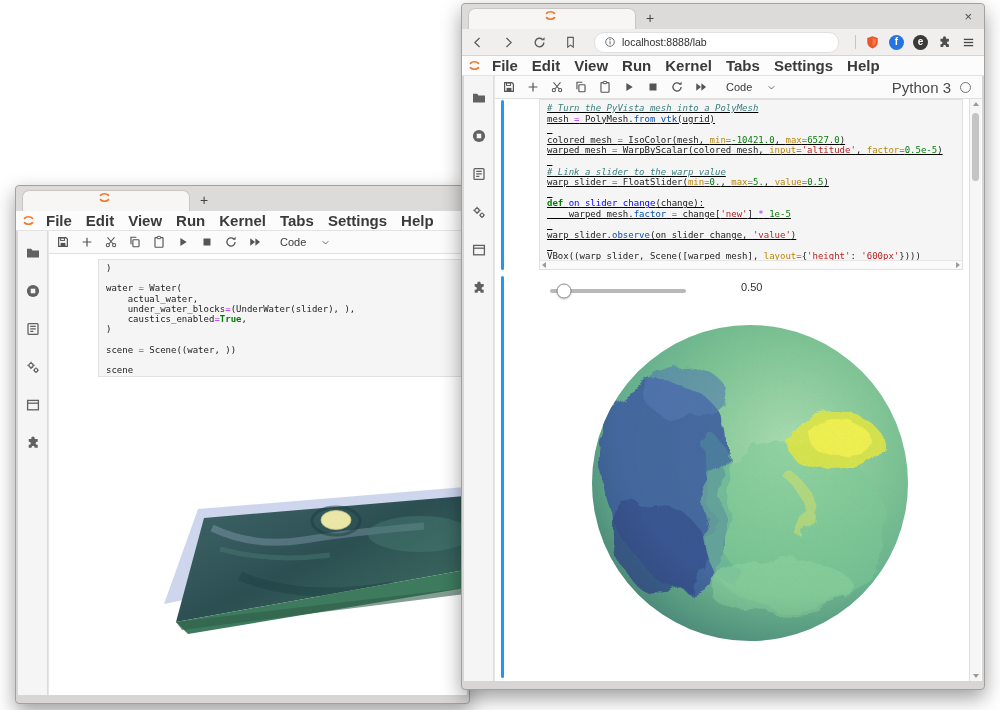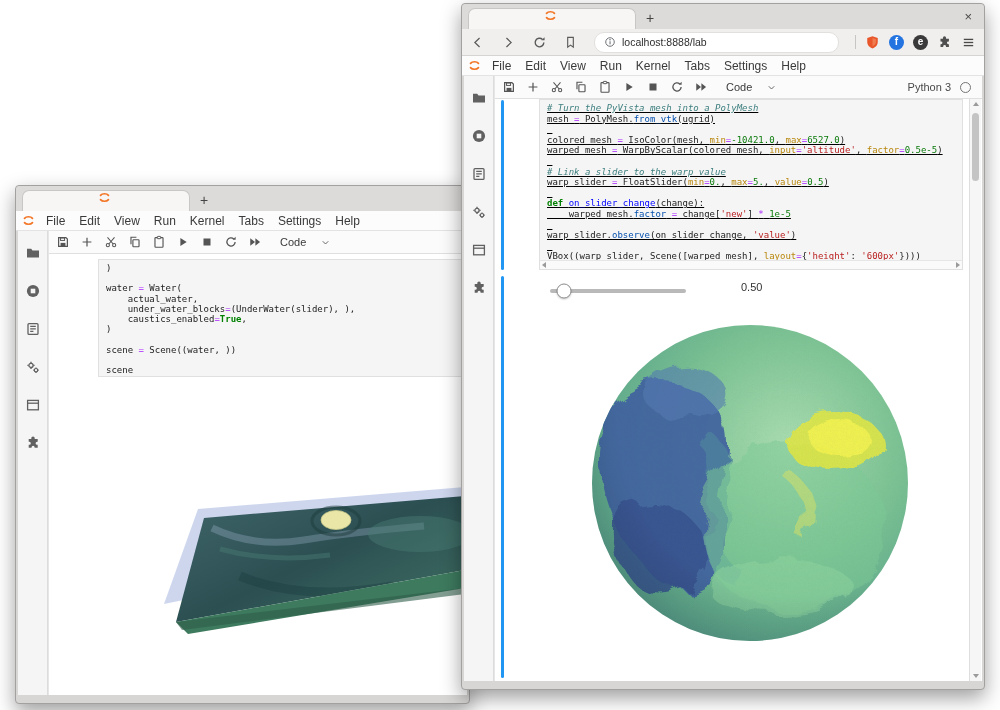--- a/index.html
+++ b/index.html
@@ -20,34 +20,34 @@
   .navic{width:15px;height:15px;color:#5a5a5a;flex:0 0 auto;}
   .urlpill{flex:1;height:19px;background:#fff;border:1px solid #e2e0de;border-radius:10px;display:flex;
            align-items:center;gap:6px;padding:0 9px;min-width:0;}
   .urltext{font-size:10.5px;color:#2f2f2f;white-space:nowrap;overflow:hidden;}
   .urlicons{display:flex;align-items:center;gap:9px;flex:0 0 auto;}
   .udivider{width:1px;height:14px;background:#c7c5c3;}
   .circ-badge{width:15px;height:15px;border-radius:50%;color:#fff;font-size:10px;font-weight:bold;
               display:flex;align-items:center;justify-content:center;line-height:1;}
   .menurow{height:19px;background:#fcfcfc;border-bottom:1px solid #e3e3e3;display:flex;align-items:center;
            padding-left:6px;flex:0 0 auto;}
-  .mitem{font-size:12px;color:#3a3a3a;padding:0 7px;}
+  .mitem{font-size:15px;color:#3a3a3a;padding:0 7px;font-weight:bold;}
   .jlogo-s{width:13px;height:13px;margin-right:4px;flex:0 0 auto;}
   .appbody{flex:1;display:flex;padding:0 2px 8px 2px;min-height:0;}
   .activitybar{width:29px;background:#f5f5f5;border-right:1px solid #dcdcdc;display:flex;flex-direction:column;
                align-items:center;padding-top:14px;gap:22px;flex:0 0 auto;}
   .sbicon{width:16px;height:16px;color:#616161;}
   .panel{flex:1;display:flex;flex-direction:column;min-width:0;background:#fff;border-left:1px solid #e6e6e6;}
   .nbtoolbar{height:22px;background:#fbfbfb;border-bottom:1px solid #e0e0e0;display:flex;align-items:center;
              padding:0 7px;gap:10px;flex:0 0 auto;}
   .tbicon{width:14px;height:14px;color:#555;flex:0 0 auto;}
   .celltype{display:flex;align-items:center;gap:14px;margin-left:8px;}
   .celltype span{font-size:11px;color:#3a3a3a;}
   .kernel{margin-left:auto;display:flex;align-items:center;gap:9px;padding-right:4px;}
-  .kernel span{font-size:11px;color:#4a4a4a;}
+  .kernel span{font-size:15px;color:#4a4a4a;}
   .kring{width:11px;height:11px;border:1.5px solid #757575;border-radius:50%;box-sizing:border-box;}
   .nbcontent{flex:1;position:relative;background:#fff;overflow:hidden;}
   
   .collapser{position:absolute;width:3px;border-radius:2px;background:#2196f3;}
   .codecell{position:absolute;background:#f5f5f5;border:1px solid #e0e0e0;box-sizing:border-box;overflow:hidden;}
   .codearea{padding:3px 0 0 7px;}
   .cl{white-space:pre;font-family:"DejaVu Sans Mono",monospace;font-size:9px;height:10.6px;line-height:10.6px;color:#212121;}
   .back .cl{font-size:9px;height:10.2px;line-height:10.2px;}
   .tk-x{color:#212121}.tk-o{color:#aa22ff}.tk-k{color:#008000;font-weight:bold}
   .tk-b{color:#b8860b}.tk-n{color:#0a7a0a}.tk-s{color:#ba2121}

